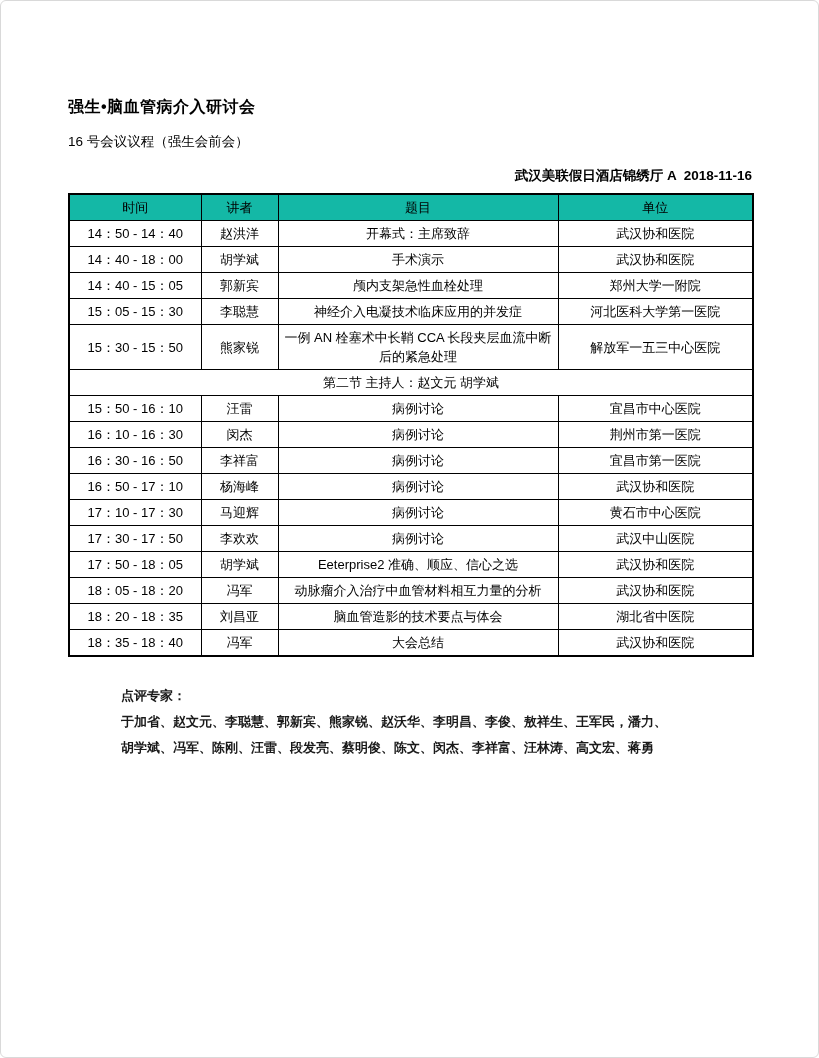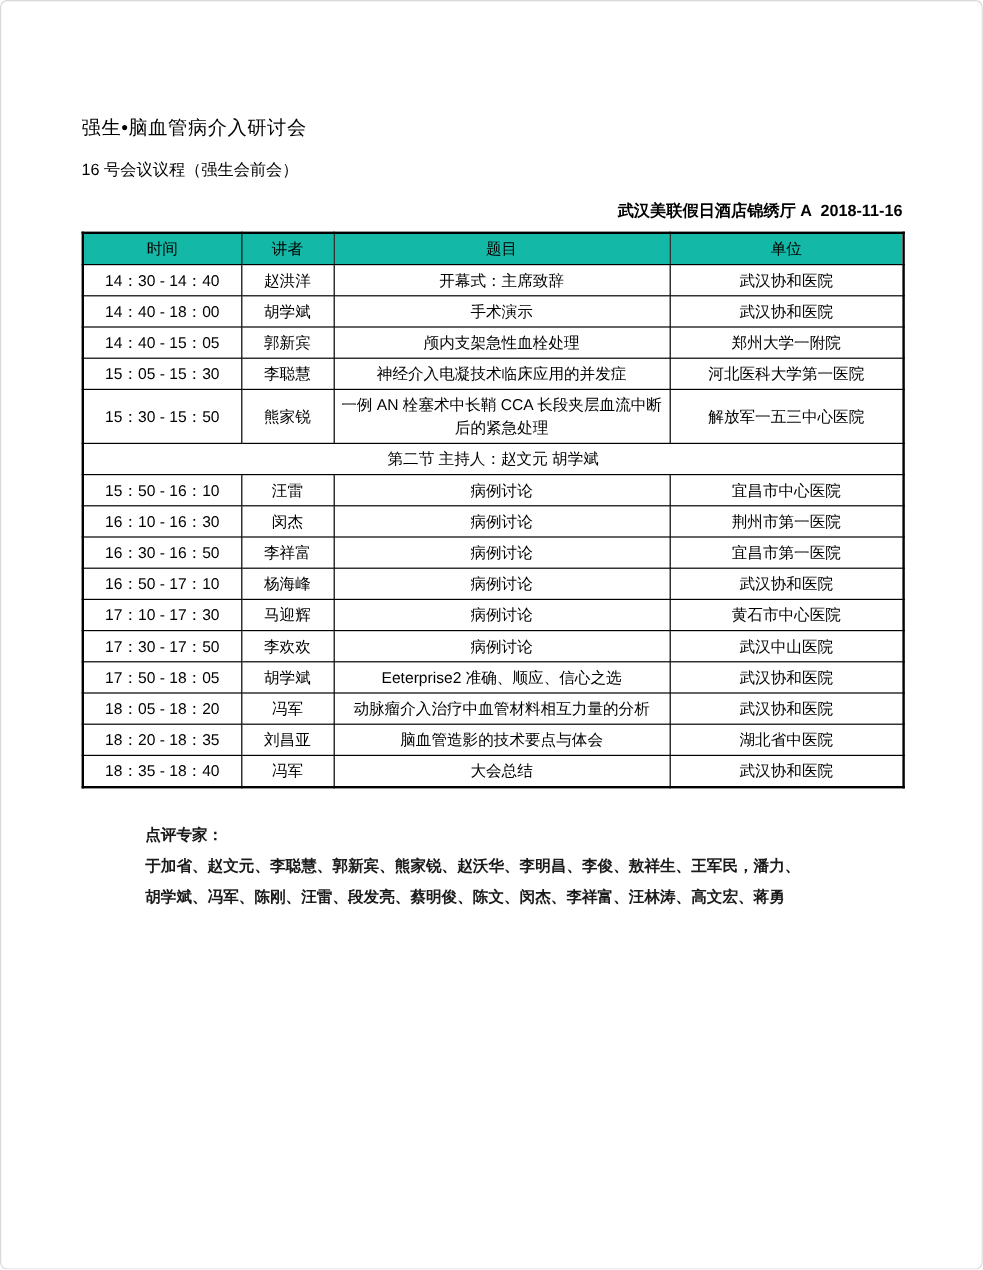--- a/index.html
+++ b/index.html
@@ -10,21 +10,21 @@
     background: #ffffff;
     border: 1px solid #d9d9d9;
     border-radius: 6px;
     font-family: "Liberation Sans", "DejaVu Sans", sans-serif;
     color: #000000;
     overflow: hidden;
   }
   .content { padding: 96px 66px 0 67px; }
   .doc-title {
     font-size: 16px;
-    font-weight: normal;
+    font-weight: bold;
     margin: 0 0 15px 0;
     letter-spacing: 0.5px;
   }
   .doc-subtitle {
     font-size: 13.5px;
     font-weight: normal;
     margin: 0 0 12px 0;
   }
   .doc-venue {
     font-size: 13.5px;
@@ -84,21 +84,21 @@
       <thead>
         <tr>
           <th>时间</th>
           <th>讲者</th>
           <th>题目</th>
           <th>单位</th>
         </tr>
       </thead>
       <tbody>
           <tr>
-            <td>14：30 - 14：40</td>
+            <td>14：50 - 14：40</td>
             <td>赵洪洋</td>
             <td>开幕式：主席致辞</td>
             <td>武汉协和医院</td>
           </tr>
           <tr>
             <td>14：40 - 18：00</td>
             <td>胡学斌</td>
             <td>手术演示</td>
             <td>武汉协和医院</td>
           </tr>

